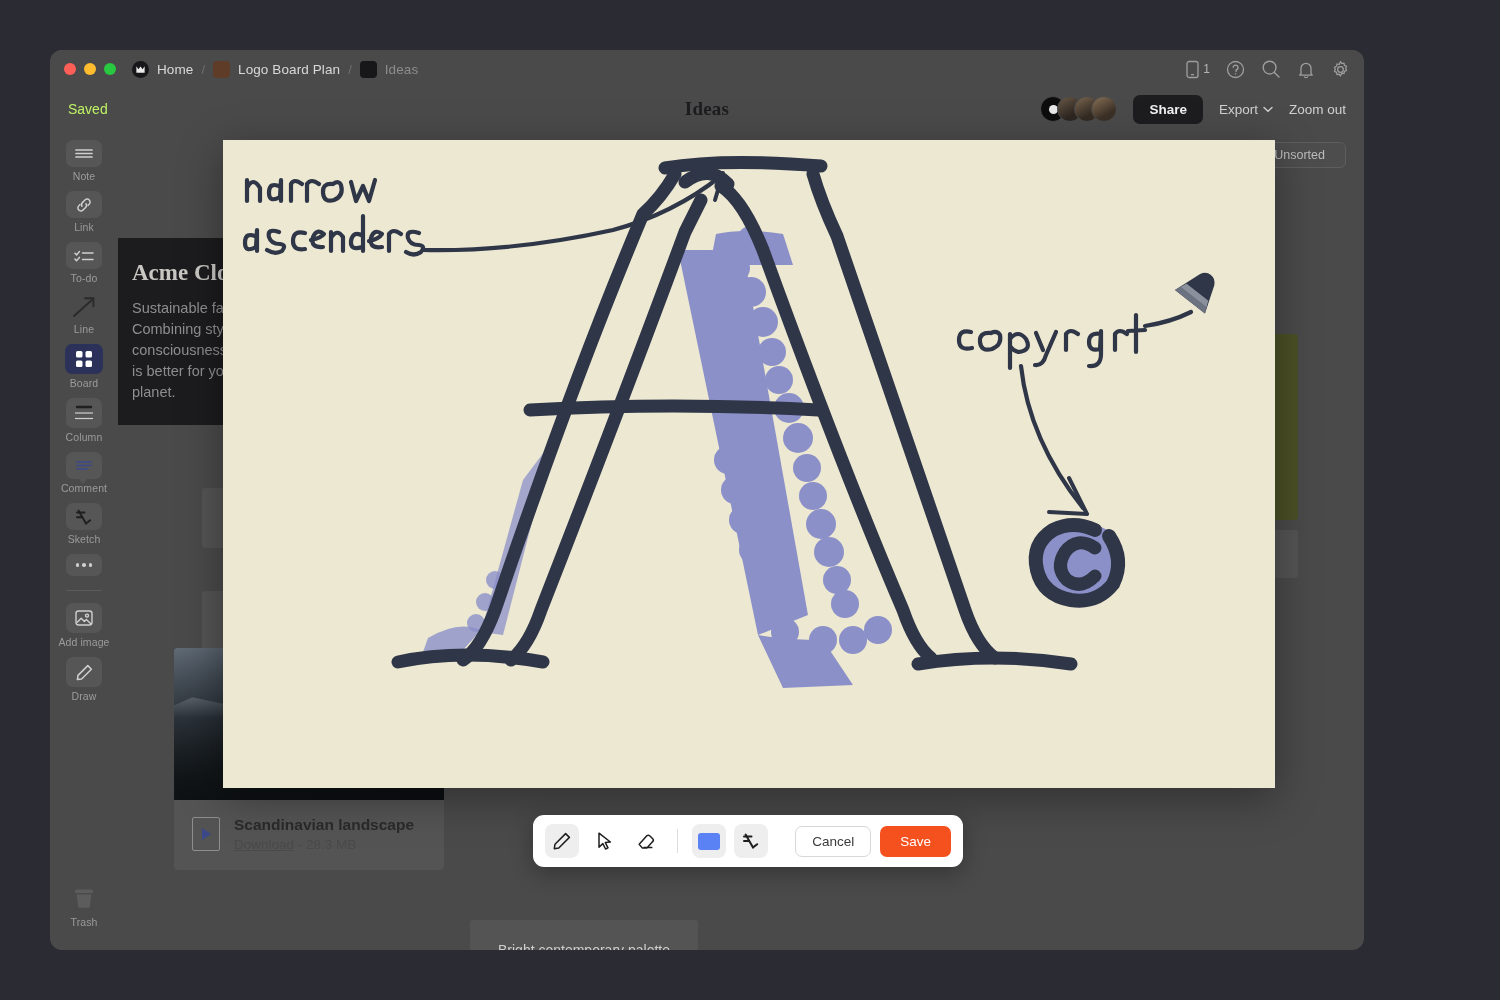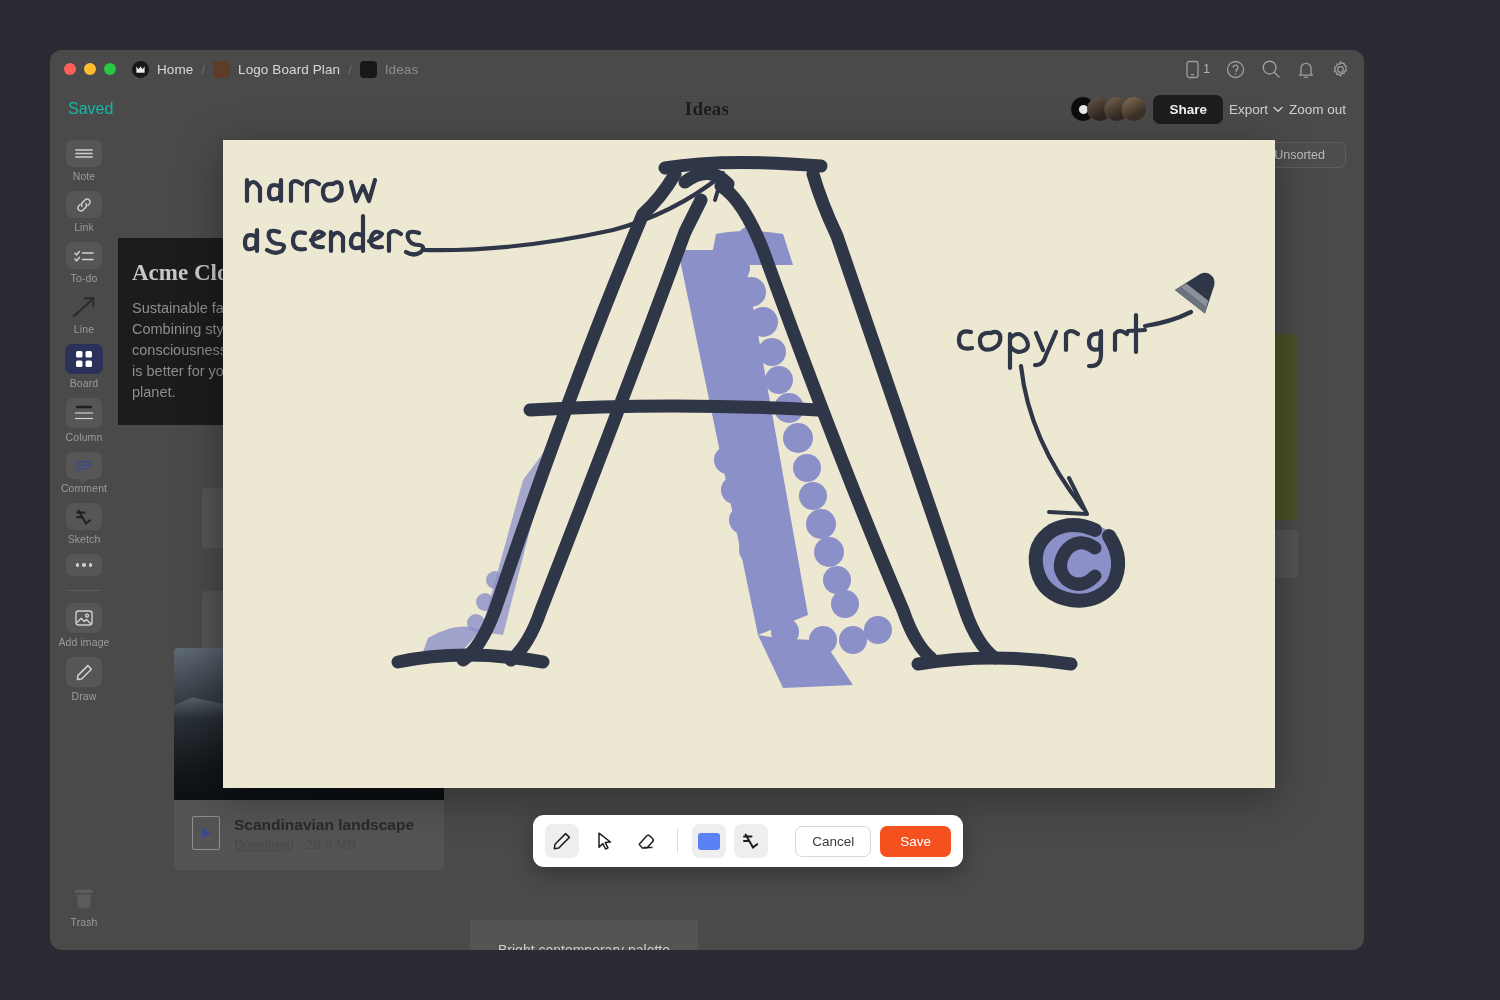--- a/index.html
+++ b/index.html
@@ -59,30 +59,30 @@
   .tb-icon svg { display: block; }
   .device-count { font-size: 12px; color: #b4b4b4; }
 
   
   .toolbar {
     position: absolute; left: 0; top: 38px;
     width: 100%; height: 42px;
     display: flex; align-items: center;
     padding: 0 18px;
   }
-  .saved { font-size: 16px; color: #14b8a6; }
+  .saved { font-size: 14px; color: #bef264; }
   .doc-title {
     position: absolute; left: 0; right: 0; text-align: center;
     font-family: "Liberation Serif", serif;
     font-size: 19px; font-weight: 700; color: #1d1d20;
     letter-spacing: .2px;
     pointer-events: none;
   }
   .toolbar-right {
-    margin-left: auto; display: flex; align-items: center; gap: 6px;
+    margin-left: auto; display: flex; align-items: center; gap: 16px;
   }
   .avatars { display: flex; align-items: center; }
   .avatar {
     width: 26px; height: 26px; border-radius: 50%;
     margin-left: -9px; border: 1.5px solid #4a4a4a;
     background: #3a3430; flex: 0 0 auto;
     overflow: hidden; position: relative;
   }
   .avatar:first-child { margin-left: 0; background: #0d0d0d; }
   .avatar:first-child::after {
@@ -184,21 +184,21 @@
     content:""; position:absolute; left:-10%; top:26%; width:120%; height:20%;
     background: linear-gradient(180deg, rgba(190,200,210,.35), rgba(190,200,210,0));
     clip-path: polygon(0 100%, 14% 32%, 27% 62%, 42% 10%, 58% 48%, 72% 20%, 88% 56%, 100% 28%, 100% 100%);
   }
   .file-thumb::after {
     content:""; position:absolute; left:34%; top:52%; width:30%; height:36%;
     background: linear-gradient(180deg,#b9b2ab,#6e3c35 55%, #2b2420);
     clip-path: polygon(18% 100%, 18% 34%, 30% 34%, 30% 16%, 40% 4%, 50% 16%, 50% 34%, 80% 34%, 80% 100%);
     opacity: .85;
   }
-  .file-meta { display: flex; gap: 14px; padding: 16px 18px 18px; }
+  .file-meta { display: flex; align-items: center; gap: 14px; padding: 16px 18px 18px; }
   .file-ico {
     width: 28px; height: 34px; border: 1.6px solid #8e8e8e; border-radius: 2px;
     position: relative; display:flex; align-items:center; justify-content:center;
     flex: 0 0 auto;
   }
   .file-ico span { width: 0; height: 0; border-left: 9px solid #3d4a8a; border-top: 6px solid transparent; border-bottom: 6px solid transparent; }
   .file-name { font-size: 15.5px; font-weight: 700; color: #2a2a2a; margin-bottom: 3px; }
   .file-sub { font-size: 13.5px; color: #4a4a4a; }
   .file-sub u { text-decoration: underline; }
 

